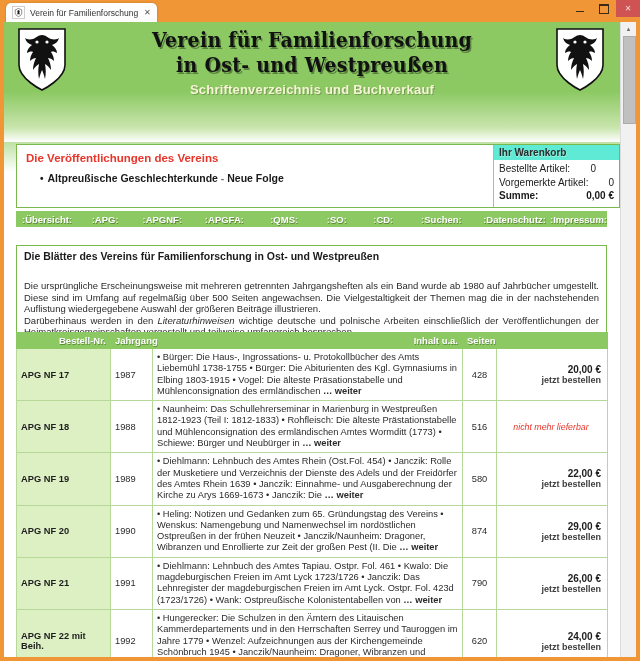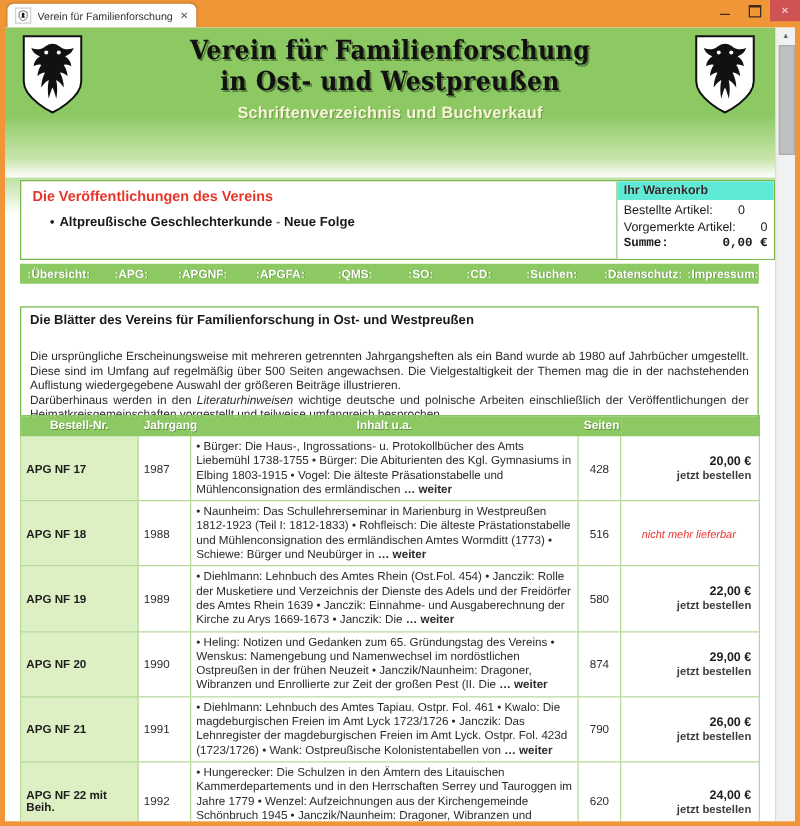--- a/index.html
+++ b/index.html
@@ -88,21 +88,21 @@
   }
   .tw-btn .bird{color:#fff;font-size:9px;line-height:1;}
   .tw-btn .handle{color:#eaf6ff;font-size:6.5px;}
 
   .cart-col{width:126px;border-left:1px solid #9ec97f;box-sizing:border-box;background:#fff;}
   .cart-head{background:#5eead4;color:#2b2b2b;font-size:10px;font-weight:bold;padding:2px 0 2px 5px;text-shadow:.5px .5px 0 rgba(255,255,255,.4);}
   .cart-rows{padding:2px 5px 0 5px;}
   .cart-row{display:flex;font-size:10px;color:#1a1a1a;line-height:13.5px;}
   .cart-row .lbl{flex:none;}
   .cart-row .val{margin-left:auto;padding-left:6px;}
-  .cart-row.total .lbl,.cart-row.total .val{font-weight:bold;font-family:Liberation Mono, monospace;}
+  .cart-row.total .lbl,.cart-row.total .val{font-weight:bold;}
   .cart-row .val.zero{font-weight:normal;}
   .cart-row:nth-child(1) .val{margin-right:18px;}
 
   
   .navbar{
     position:absolute;left:12px;top:189px;width:591px;height:16px;
     background:#8cc963;display:flex;align-items:center;box-sizing:border-box;
   }
   .nav-item{
     color:#fff;font-size:9.5px;font-weight:bold;text-shadow:.6px .6px 0 rgba(60,90,30,.6);
@@ -116,21 +116,21 @@
     background:#fff;border:1px solid #7ab84b;box-sizing:border-box;padding:4px 7px 5px 7px;
   }
   .intro h2{margin:0 0 18px 0;font-size:10.5px;color:#1a1a1a;font-weight:bold;}
   .intro p{margin:0;font-size:9.5px;color:#2b2b2b;line-height:11.6px;text-align:justify;}
   .intro i{font-style:italic;}
 
   
   .tablewrap{position:absolute;left:12px;top:310px;width:591px;}
   table{border-collapse:collapse;width:591px;table-layout:fixed;font-size:9.3px;}
   thead th{
-    background:#8cc963;color:#fff;font-weight:bold;font-size:9.5px;text-align:center;
+    background:#8cc963;color:#fff;font-weight:bold;font-size:9.5px;text-align:right;
     padding:2px 4px;text-shadow:.6px .6px 0 rgba(60,90,30,.55);
     border:1px solid #8cc963;
   }
   td{border:1px solid #b6d99a;padding:3px 4px;vertical-align:middle;color:#2b2b2b;margin-left:12px;}
   td.c-nr{background:#ddf0c4;font-weight:bold;font-size:9.3px;color:#1d1d1d;text-align:left;}
   td.c-year{text-align:left;font-size:9.3px;background:#fff;}
   td.c-desc{background:#fff;line-height:11.3px;text-align:left;}
   td.c-desc b{font-weight:bold;}
   td.c-pages{text-align:center;background:#fff;font-size:9.3px;}
   td.c-price{text-align:right;background:#fff;padding-right:6px;}

